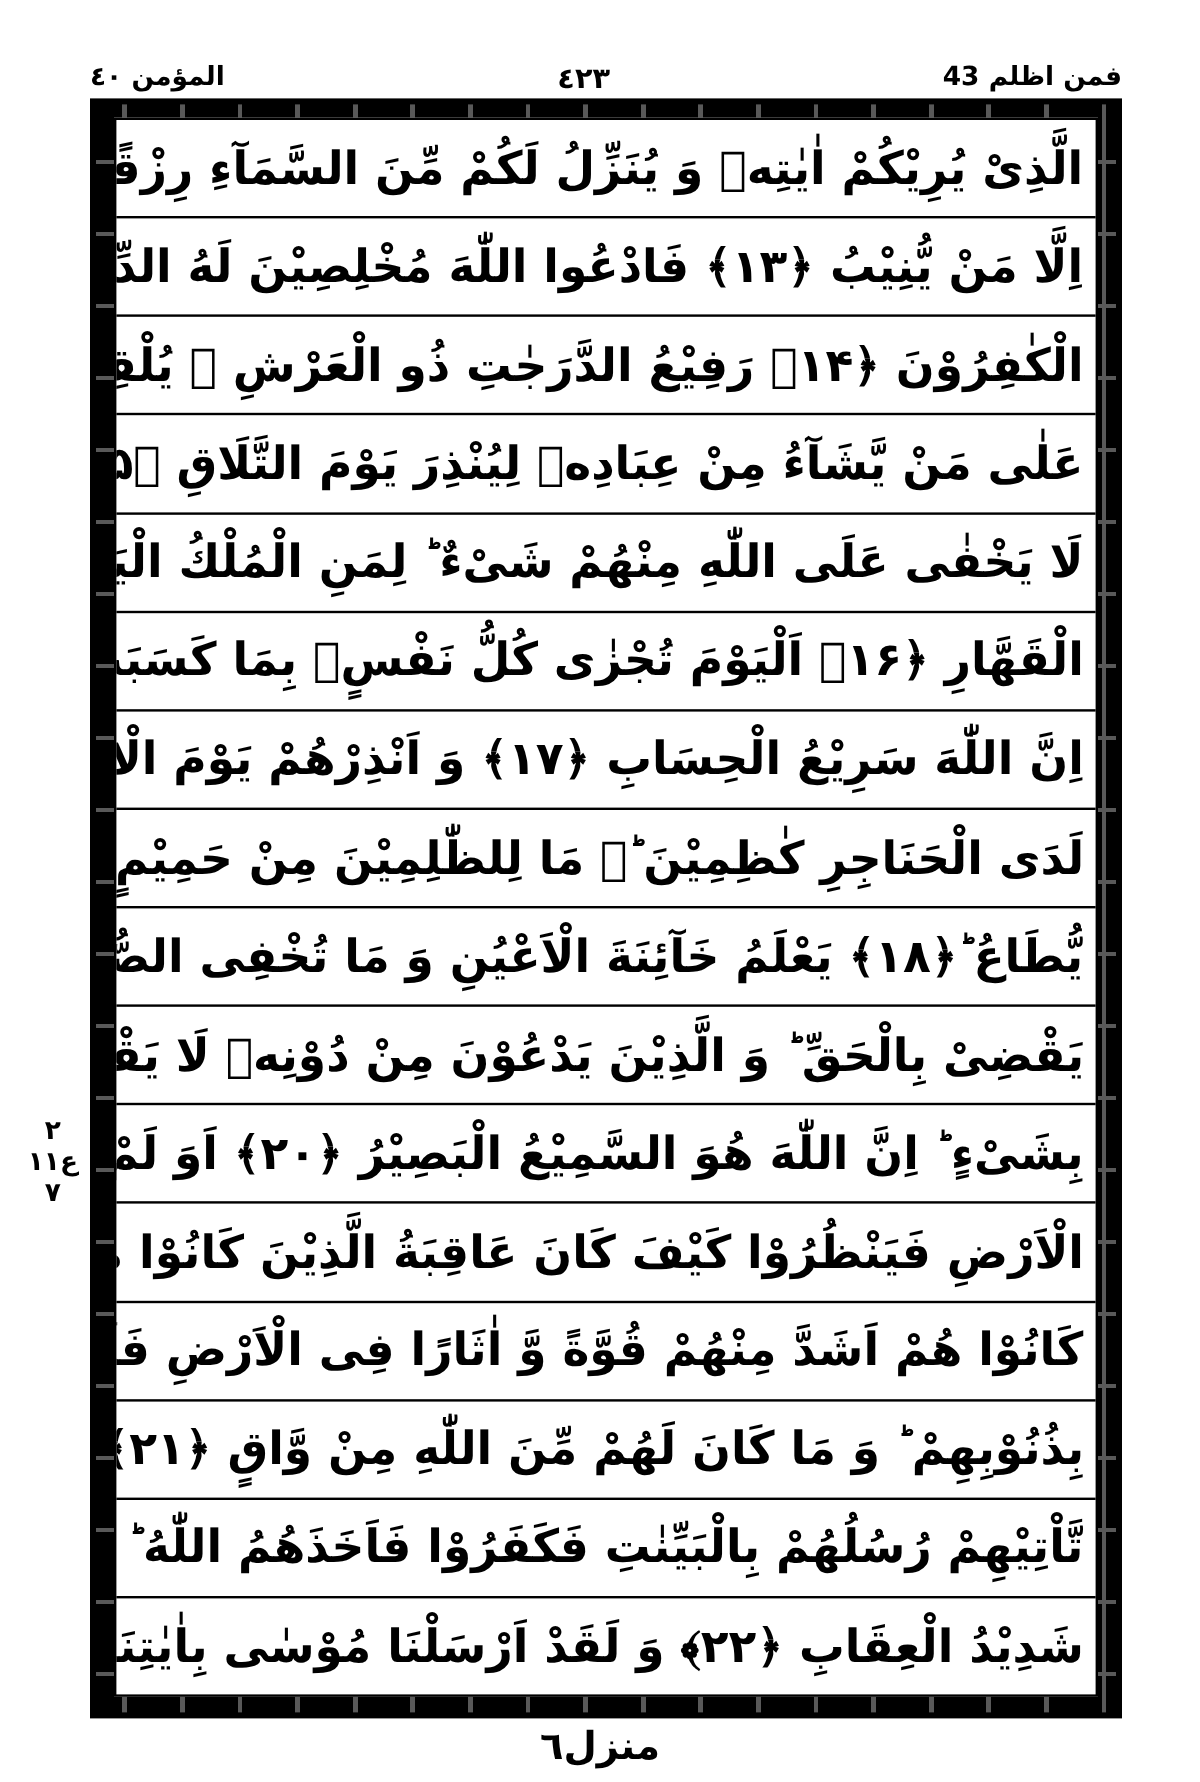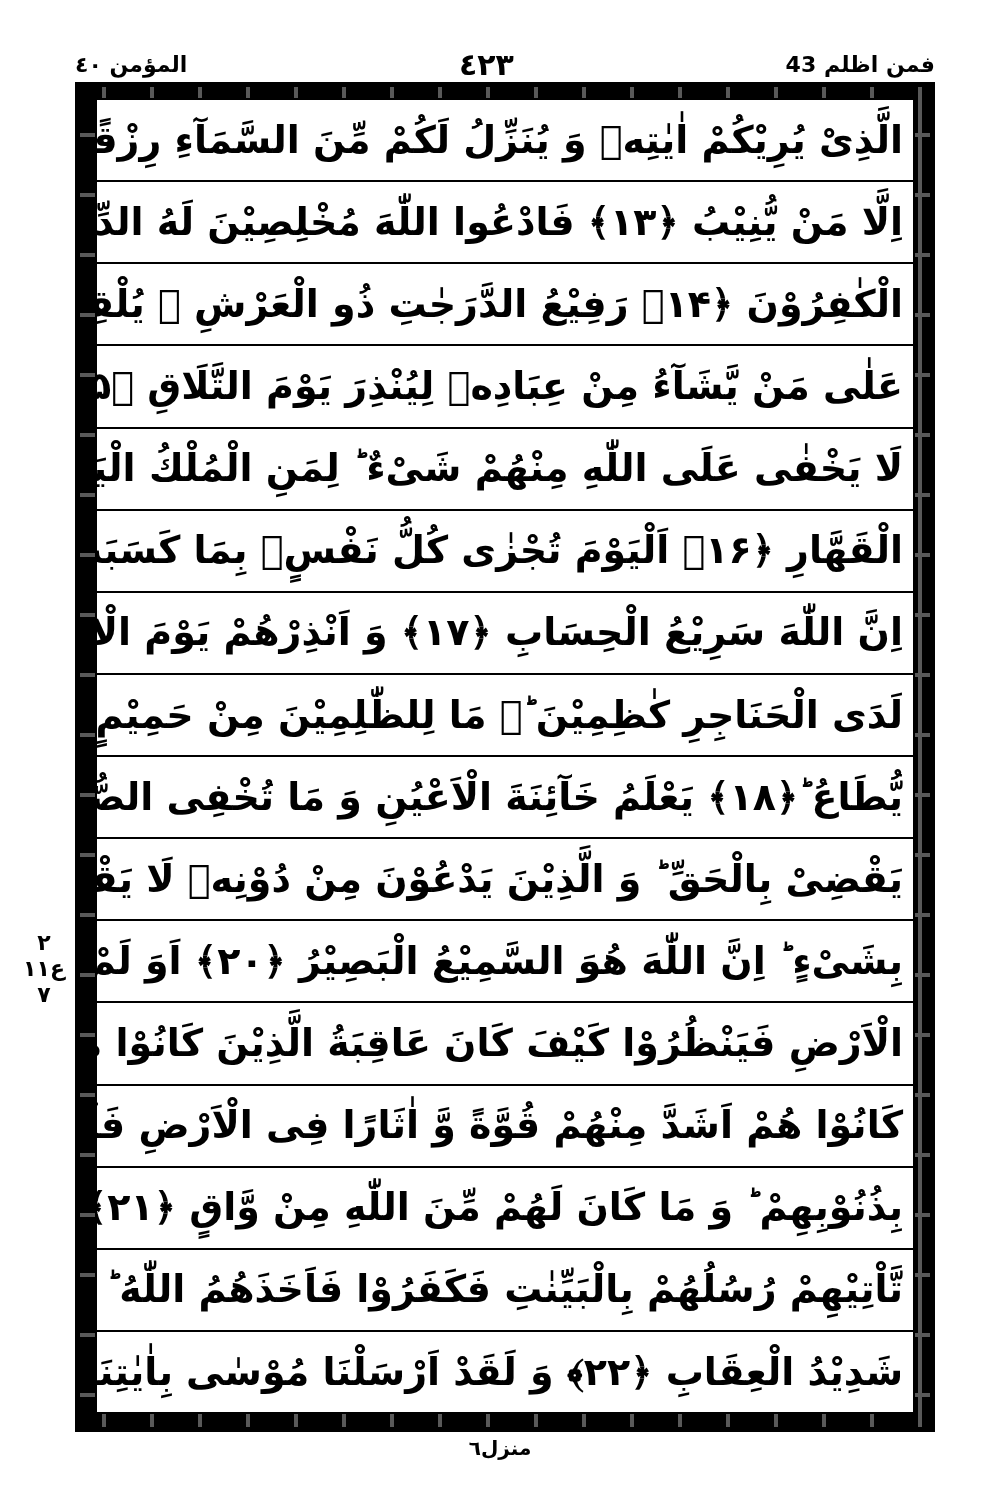--- a/index.html
+++ b/index.html
@@ -6,21 +6,21 @@
   body {
     width: 1000px; height: 1485px; position: relative; overflow: hidden;
     font-family: "DejaVu Sans", sans-serif; color: #000;
   }
   .header {
     position: absolute; left: 75px; right: 65px; top: 52px; height: 30px;
     display: flex; justify-content: space-between; 
     direction: ltr;
   }
   .header span { font-family: "DejaVu Sans", sans-serif; font-weight: bold; font-size: 22px; line-height: 26px; }
-  .header .page-num { font-size: 30px; letter-spacing: 1px; }
+  .header .page-num { font-size: 24px; letter-spacing: 1px; }
   .frame-outer {
     position: absolute; left: 75px; top: 82px; width: 860px; height: 1350px;
     background: #000; box-sizing: border-box;
   }
   .frame-pattern {
     position: absolute; left: 80px; top: 87px; width: 850px; height: 1340px;
     box-sizing: border-box;
     background:
       repeating-linear-gradient(90deg, transparent 0 22px, #fff 22px 26px, transparent 26px 48px),
       repeating-linear-gradient(0deg, transparent 0 30px, #fff 30px 34px, transparent 34px 60px);
@@ -43,21 +43,21 @@
     text-align: justify; text-align-last: justify; width: 100%;
     display: block;
   }
   .margin-note {
     position: absolute; left: 22px; top: 930px; width: 44px;
     display: flex; flex-direction: column; align-items: center;
     font-family: "DejaVu Sans", sans-serif; font-weight: bold; font-size: 22px; line-height: 26px;
   }
   .footer {
     position: absolute; left: 0; right: 0; top: 1436px; text-align: center;
-    font-family: "DejaVu Sans", sans-serif; font-weight: bold; font-size: 20px;
+    font-family: "DejaVu Sans", sans-serif; font-weight: bold; font-size: 32px;
   }
 </style>
 </head>
 <body>
 
 <div class="header">
   <span>المؤمن ٤٠</span>
   <span class="page-num">٤٢٣</span>
   <span>فمن اظلم 43</span>
 </div>

